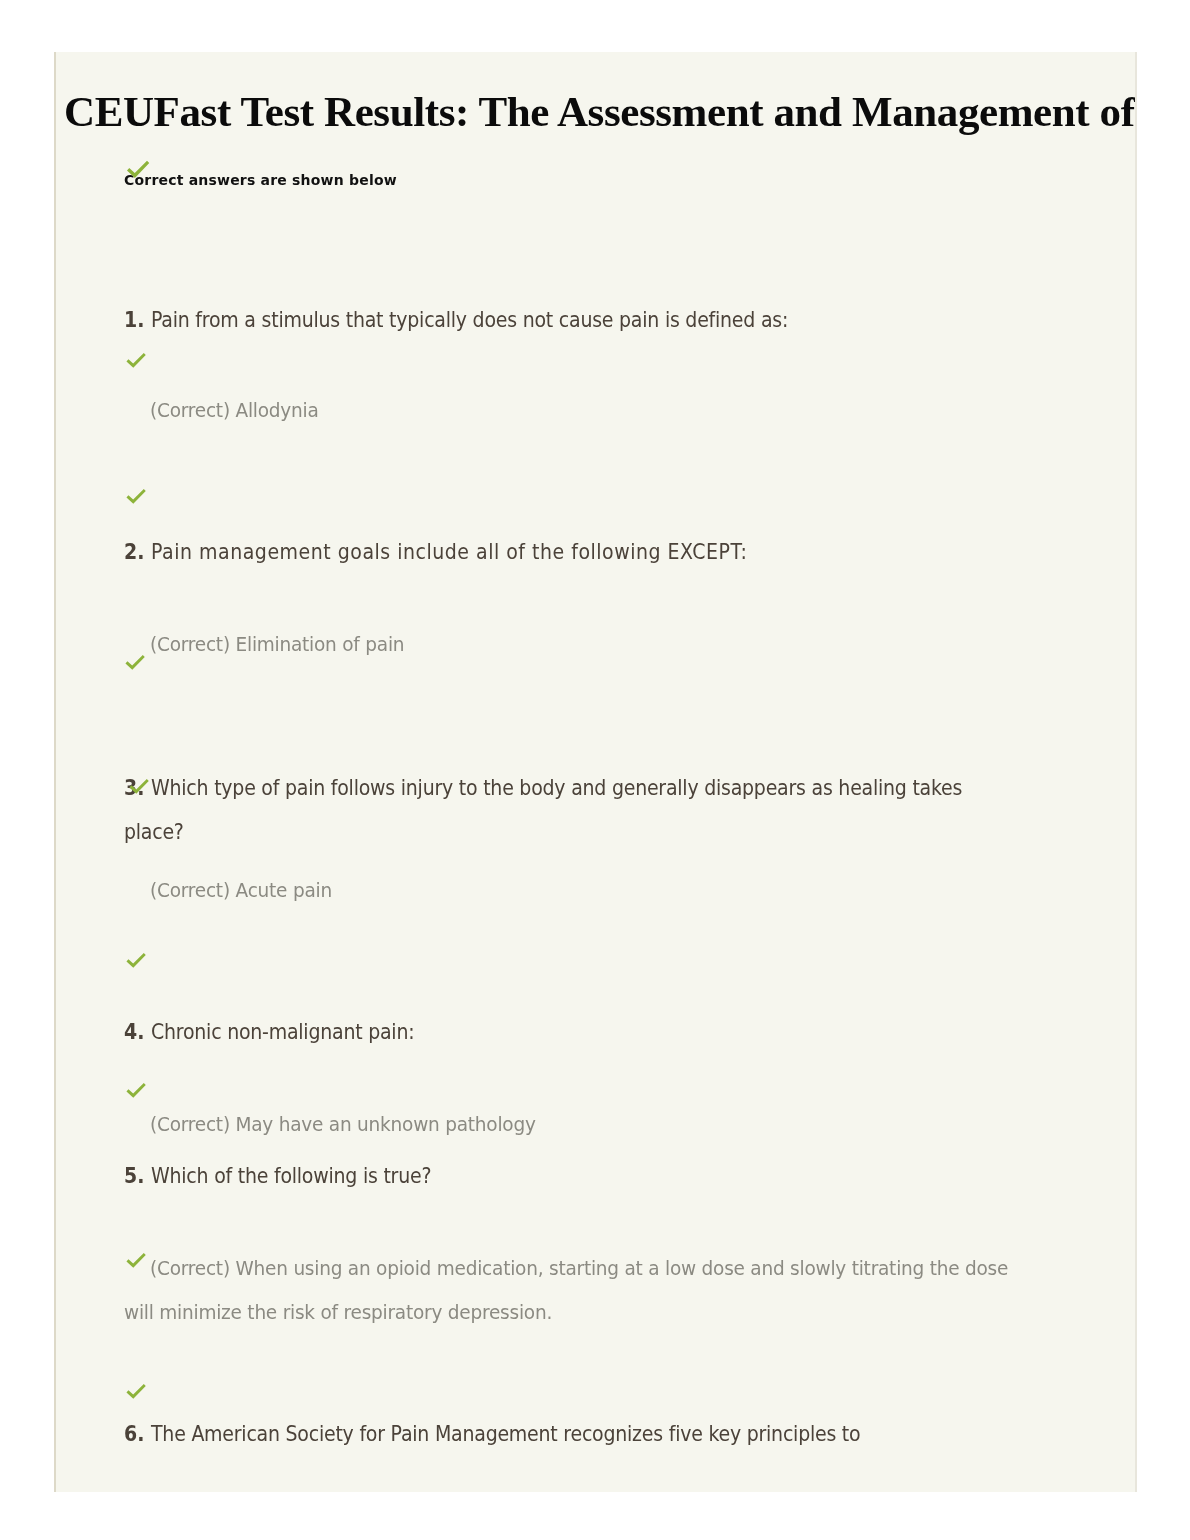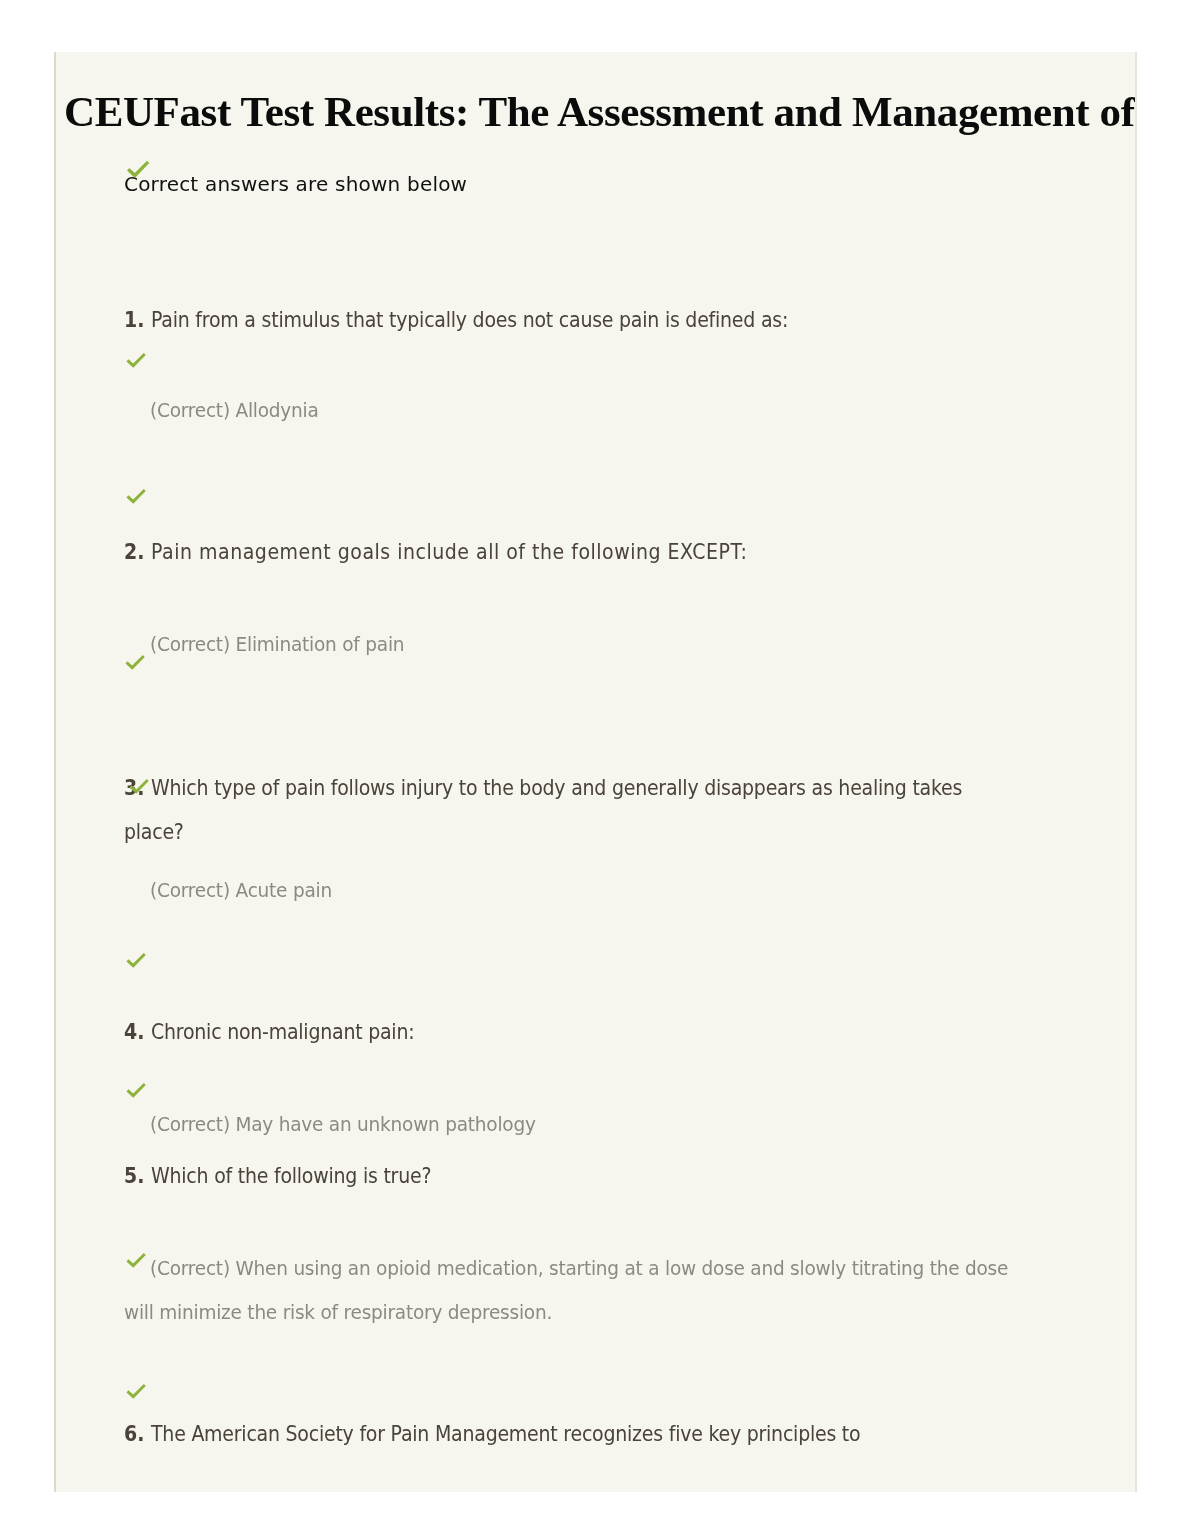--- a/index.html
+++ b/index.html
@@ -54,22 +54,22 @@
     height: 30px;
     z-index: 2;
   }
 
   
   #subtitle {
     position: absolute;
     left: 68px;
     top: 120px;
     font-family: "DejaVu Sans", sans-serif;
-    font-weight: normal;
-    font-size: 20px;
+    font-weight: bold;
+    font-size: 14px;
     letter-spacing: 0.2px;
     color: #111111;
     white-space: nowrap;
   }
 
   
   .q-text {
     position: absolute;
     font-family: "DejaVu Sans", "Liberation Sans", sans-serif;
     font-size: 20.5px;

